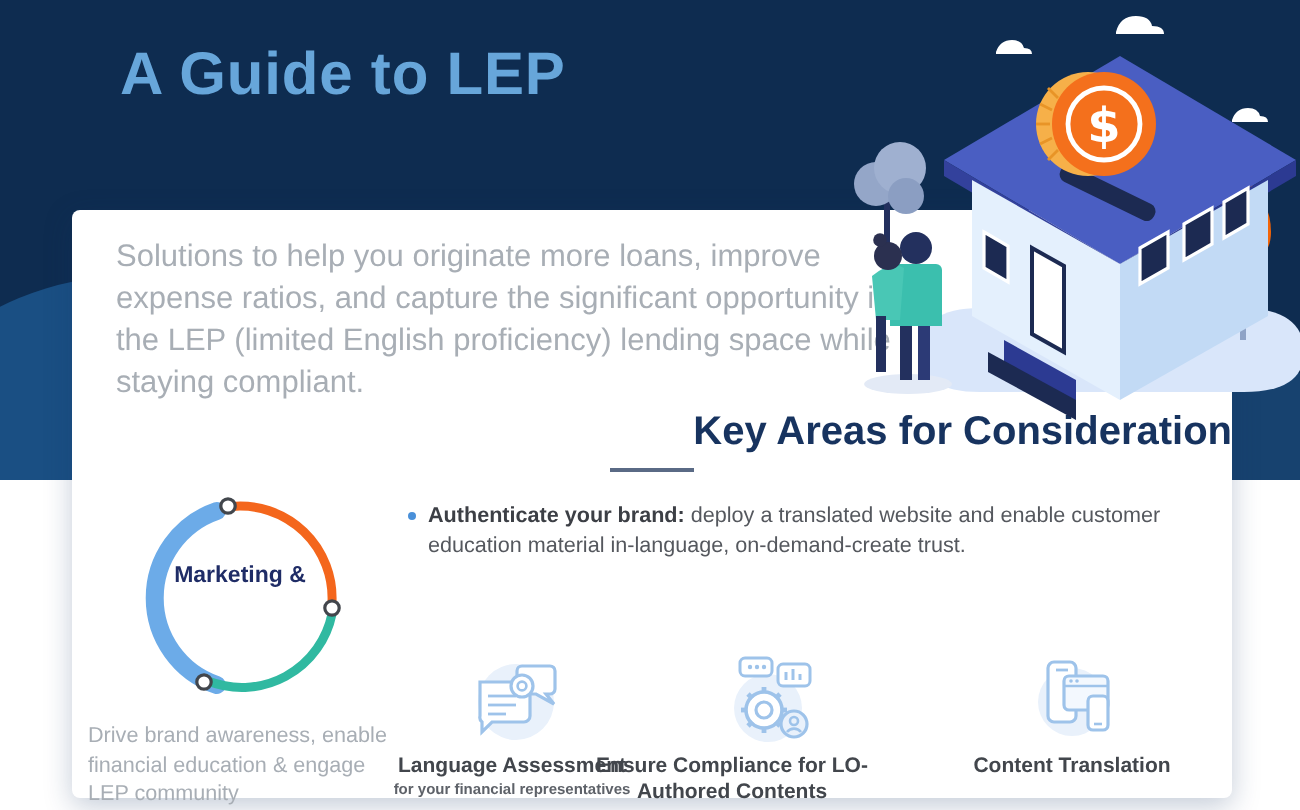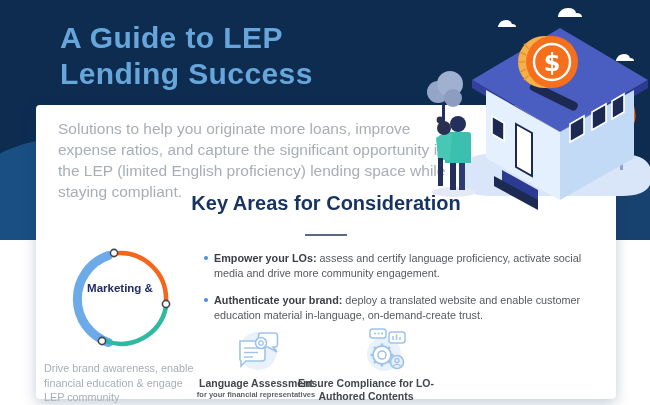--- a/index.html
+++ b/index.html
@@ -13,21 +13,21 @@
   .bg-light-right { position:absolute; right:-70px; top:172px; width:260px; height:260px; border-radius:50%; background:#17426f; }
 
   .main-title { position:absolute; left:60px; top:20px; color:#67a6da; font-size:30px; line-height:36px; font-weight:bold; letter-spacing:.4px; }
 
   
   .card { position:absolute; left:36px; top:105px; width:580px; height:294px; background:#ffffff;
           border-radius:4px; box-shadow:0 4px 14px rgba(20,50,100,.25); }
 
   .intro { position:absolute; left:22px; top:13px; width:392px; color:#a8aeb5; font-size:15.5px; line-height:21px; }
 
-  .section-title { position:absolute; left:0; top:87px; width:100%; text-align:center; color:#17335f; font-size:20px; font-weight:bold; }
+  .section-title { position:absolute; left:0; top:100px; width:100%; text-align:right; color:#17335f; font-size:20px; font-weight:bold; }
   .section-underline { position:absolute; left:50%; top:129px; width:42px; height:2px; margin-left:-21px; background:#5a6a85; }
 
   
   .diagram { position:absolute; left:26px; top:136px; width:116px; height:116px;text-decoration:underline; }
   .diagram-label { position:absolute; left:0; top:40px; width:116px; text-align:center; color:#1f2c66; font-size:11.5px; line-height:14px; font-weight:bold; }
   .diagram-caption { position:absolute; left:8px; top:256px; width:152px; color:#a8aeb5; font-size:10.8px; line-height:14.5px; }
 
   
   .bullets { position:absolute; left:168px; top:146px; width:402px; }
   .bullet { position:relative; padding-left:10px; color:#55585e; font-size:10.8px; line-height:15px; margin-bottom:12px; }
@@ -52,21 +52,20 @@
 
 <div class="page">
 
   <div class="bg-navy">
     <div class="bg-light-left"></div>
     <div class="bg-light-right"></div>
   </div>
 
   <div class="main-title">
     <div>A Guide to LEP</div>
-    <div>Lending Success</div>
   </div>
 
   <div class="card">
 
     <div class="intro">Solutions to help you originate more loans, improve expense ratios, and capture the significant opportunity in the LEP (limited English proficiency) lending space while staying compliant.</div>
 
     <div class="section-title">Key Areas for Consideration</div>
     <div class="section-underline"></div>
 
     <div class="diagram">
@@ -78,23 +77,20 @@
         <circle cx="104" cy="63" r="3.6" fill="#ffffff" stroke="#42464c" stroke-width="1.6"></circle>
         <circle cx="40" cy="100" r="3.6" fill="#ffffff" stroke="#42464c" stroke-width="1.6"></circle>
       </svg>
       <div class="diagram-label">
         <div>Marketing &amp;</div>
       </div>
     </div>
     <div class="diagram-caption">Drive brand awareness, enable financial education &amp; engage LEP community</div>
 
     <div class="bullets">
-      <div class="bullet">
-        <span class="dot"></span><span class="b-bold">Empower your LOs:</span><span> assess and certify language proficiency, activate social media and drive more community engagement.</span>
-      </div>
       <div class="bullet">
         <span class="dot"></span><span class="b-bold">Authenticate your brand:</span><span> deploy a translated website and enable customer education material in-language, on-demand-create trust.</span>
       </div>
     </div>
 
     <div class="feature feature-1">
       <div class="icn">
         <svg width="56" height="46" viewBox="0 0 56 46">
           <circle cx="30" cy="24" r="19" fill="#e9f1fb"></circle>
           <path d="M12 14 h22 a3 3 0 0 1 3 3 v14 a3 3 0 0 1 -3 3 h-16 l-5 5 v-5 a3 3 0 0 1 -1 -3 z" fill="#ffffff" stroke="#9ec3ea" stroke-width="1.6"></path>
@@ -136,20 +132,37 @@
           </g>
           <circle cx="41" cy="35" r="6.5" fill="#e9f1fb" stroke="#9ec3ea" stroke-width="1.6"></circle>
           <circle cx="41" cy="33.5" r="2" fill="none" stroke="#9ec3ea" stroke-width="1.3"></circle>
           <path d="M37.5 39 a4.5 4.5 0 0 1 7 0" fill="none" stroke="#9ec3ea" stroke-width="1.3"></path>
         </svg>
       </div>
       <div class="f-title">Ensure Compliance for LO-Authored Contents</div>
       <div class="f-sub"></div>
     </div>
 
+    <div class="feature feature-3">
+      <div class="icn">
+        <svg width="56" height="46" viewBox="0 0 56 46">
+          <circle cx="28" cy="24" r="17" fill="#e9f1fb"></circle>
+          <rect x="16" y="4" width="14" height="30" rx="3" fill="#ffffff" stroke="#9ec3ea" stroke-width="1.6"></rect>
+          <line x1="20" y1="8" x2="26" y2="8" stroke="#9ec3ea" stroke-width="1.4"></line>
+          <rect x="24" y="11" width="22" height="17" rx="2.5" fill="#f3f8fe" stroke="#9ec3ea" stroke-width="1.6"></rect>
+          <line x1="24" y1="16" x2="46" y2="16" stroke="#9ec3ea" stroke-width="1.3"></line>
+          <circle cx="27.5" cy="13.5" r="0.9" fill="#9ec3ea"></circle>
+            <circle cx="30.5" cy="13.5" r="0.9" fill="#9ec3ea"></circle>
+          <rect x="36" y="21" width="10" height="17" rx="2.5" fill="#ffffff" stroke="#9ec3ea" stroke-width="1.6"></rect>
+          <line x1="39" y1="35" x2="43" y2="35" stroke="#9ec3ea" stroke-width="1.3"></line>
+        </svg>
+      </div>
+      <div class="f-title">Content Translation</div>
+      <div class="f-sub"></div>
+    </div>
   </div>
 
   <div class="illus">
     <svg width="230" height="222" viewBox="0 0 230 222">
 
       <g fill="#ffffff">
         <path d="M78 26 q2-6 8-6 q5 0 6 4 q4 0 4 3 l-18 0 z"></path>
         <path d="M138 16 q2-8 10-8 q7 0 8 5 q6 0 6 4 l-24 0 z"></path>
         <path d="M196 60 q2-6 8-6 q5 0 6 4 q4 0 4 3 l-18 0 z"></path>
       </g>

